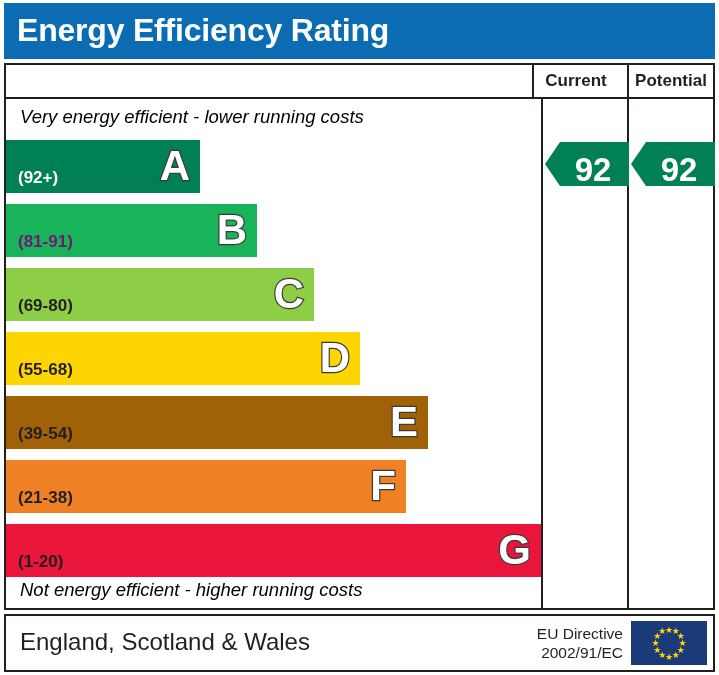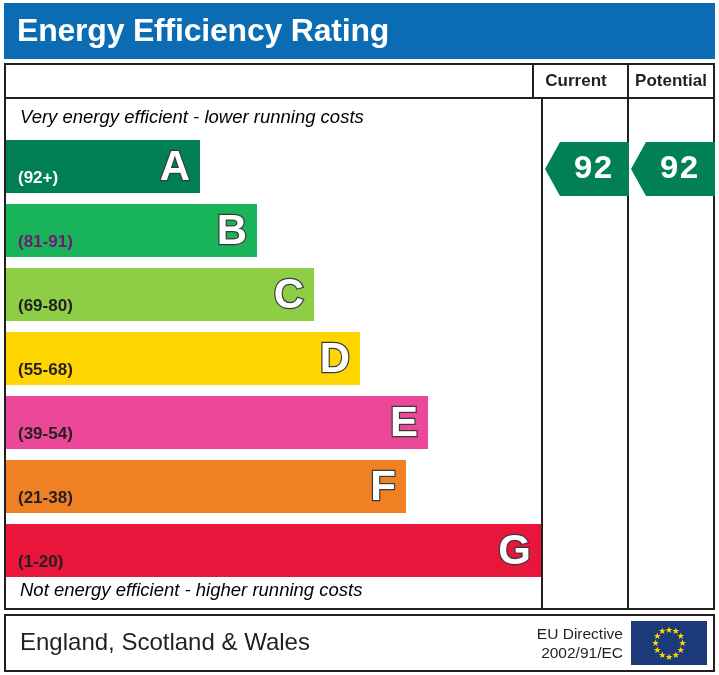--- a/index.html
+++ b/index.html
@@ -148,27 +148,26 @@
   .band.f { top: 361px; width: 478px; background: #ef8023; }
   .band.g { top: 425px; width: 535px; background: #e9153b; }
 
   .band.a .range, .band.b .range { color: #ffffff; }
   .band.c .range, .band.d .range, .band.e .range,
   .band.f .range, .band.g .range { color: #231f20; }
 
   
   .rating-arrow {
     position: absolute;
-    height: 54px;
+    height: 44px;
     background: #008054;
     display: flex;
-    align-items: center;
+    align-items: flex-end;
     justify-content: center;
     clip-path: polygon(0% 50%, 15px 0%, 100% 0%, 100% 100%, 15px 100%);
-    font-family: Liberation Mono, monospace;
   }
   .rating-arrow .val {
     color: #ffffff;
     font-size: 33px;
     font-weight: bold;
     line-height: 1;
     padding-left: 12px;
   }
   .rating-arrow.current   { left: 545px; width: 84px; top: 142px; }
   .rating-arrow.potential { left: 631px; width: 84px; top: 142px; }
@@ -262,21 +261,21 @@
       <div class="band c" style="background: rgb(141, 206, 70); width: 308px;">
         <span class="range" style="color: rgb(35, 31, 32);">(69-80)</span>
         <span class="letter">C</span>
       </div>
 
       <div class="band d" style="background: rgb(255, 213, 0); width: 354px;">
         <span class="range" style="color: rgb(35, 31, 32);">(55-68)</span>
         <span class="letter">D</span>
       </div>
 
-      <div class="band e" style="background: #ec4899; width: 422px;">
+      <div class="band e" style="background: #a16207; width: 422px;">
         <span class="range" style="color: rgb(35, 31, 32);">(39-54)</span>
         <span class="letter">E</span>
       </div>
 
       <div class="band f" style="background: rgb(239, 128, 35); width: 400px;">
         <span class="range" style="color: rgb(35, 31, 32);">(21-38)</span>
         <span class="letter">F</span>
       </div>
 
       <div class="band g" style="background: rgb(233, 21, 59); width: 535px;">

